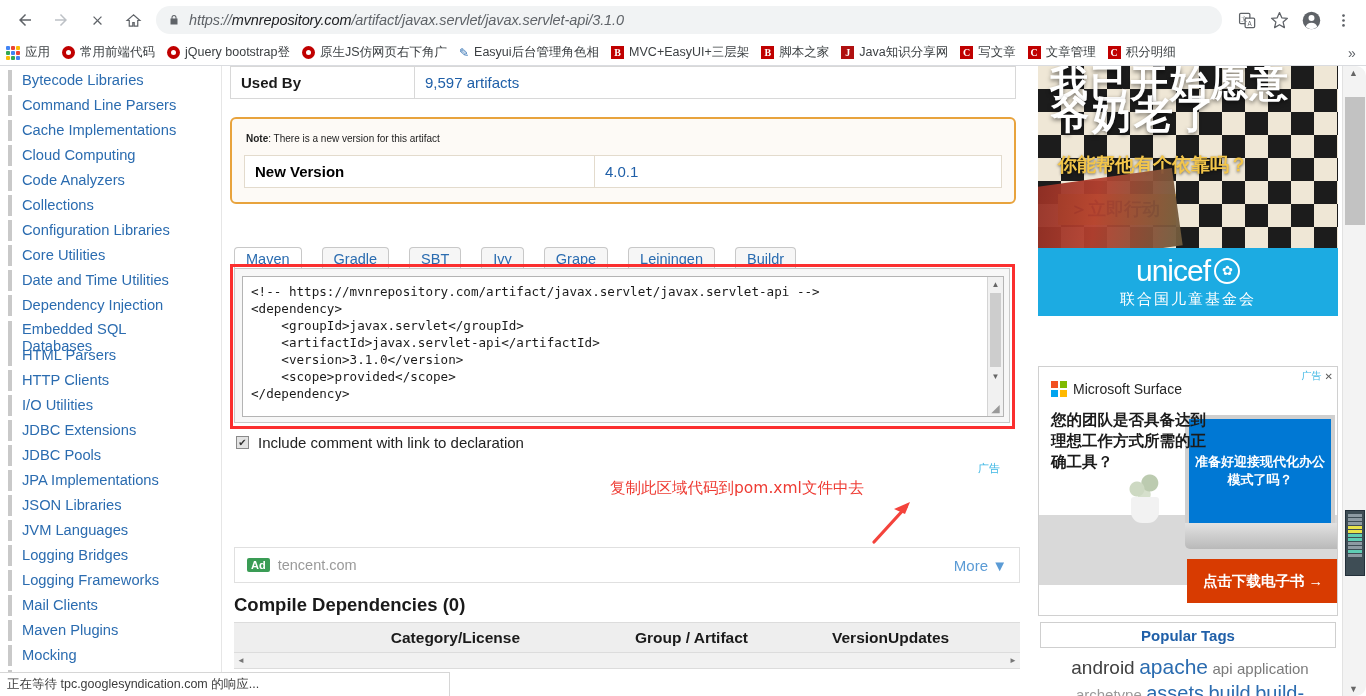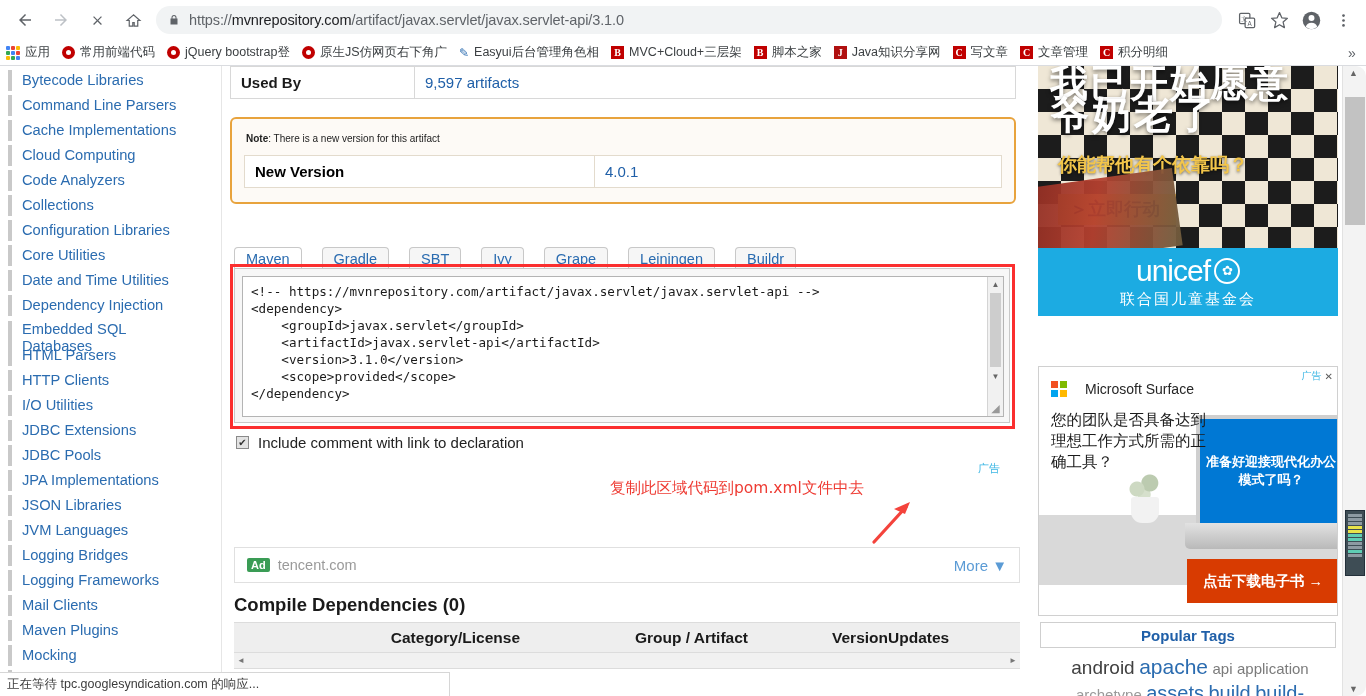--- a/index.html
+++ b/index.html
@@ -38,20 +38,21 @@
   #nav-back { margin-left: 10px; }
   #omnibox {
     flex: 1 1 auto;
     height: 28px;
     margin: 0 10px 0 8px;
     background: #f1f3f4;
     border-radius: 14px;
     display: flex; align-items: center;
     padding: 0 12px;
     overflow: hidden;
+    font-style: italic;
   }
   #lock-icon { margin-right: 9px; display: flex; align-items: center; }
   #url-text {
     font-size: 14.5px;
     color: #202124;
     white-space: nowrap;
     letter-spacing: -0.1px;
   }
   #url-text .dim { color: #5f6368; }
   .tb-right-icon {
@@ -421,39 +422,39 @@
     cursor: pointer;
   }
   #ms-adlabel {
     position:absolute; top:2px; right:4px;
     font-size: 10px; color:#3db7e4;
     display:flex; align-items:center; gap:3px;
     z-index: 4;
   }
   #ms-brand {
     position:absolute; top:14px; left:12px;
-    display:flex; align-items:center; gap:18px;
+    display:flex; align-items:center; gap:6px;
     z-index: 3;
   }
   #ms-logo {
     width: 16px; height: 16px;
     display:grid; grid-template-columns: 7px 7px; grid-template-rows: 7px 7px; gap:2px;
   }
   #ms-brandtext { font-size: 14px; color:#262626; }
   #ms-copy {
     position:absolute; top:42px; left:12px; width:160px;
-    font-size: 15.5px; font-weight:normal; color:#1b1b1b; line-height: 21px;
+    font-size: 15.5px; font-weight:bold; color:#1b1b1b; line-height: 21px;
     z-index: 3;
   }
   #ms-desk {
     position:absolute; left:0; top:148px; width:300px; height:70px;
     background:#d9d9d9;
   }
   #ms-laptop {
-    position:absolute; left:157px; top:48px; width:150px; height:108px;
+    position:absolute; left:146px; top:48px; width:150px; height:108px;
     background:#0078d4;
     border:4px solid #cfcfcf; border-bottom:none;
     display:flex; align-items:center; justify-content:center;
   }
   #ms-screen-text {
     font-size: 13px; font-weight:bold; color:#fff; text-align:center; line-height: 18px;
   }
   #ms-base {
     position:absolute; left:146px; top:156px; width:168px; height:26px;
     background: linear-gradient(180deg,#e2e2e2,#b9b9b9);
@@ -633,21 +634,21 @@
       <span class="bm-label">原生JS仿网页右下角广</span>
     </div>
 
     <div class="bm-item">
       <span class="fav-blue">✎</span>
       <span class="bm-label">Easyui后台管理角色相</span>
     </div>
 
     <div class="bm-item">
       <span class="fav-sq">B</span>
-      <span class="bm-label">MVC+Cloud+三层架</span>
+      <span class="bm-label">MVC+EasyUI+三层架</span>
     </div>
 
     <div class="bm-item">
       <span class="fav-sq">B</span>
       <span class="bm-label">脚本之家</span>
     </div>
 
     <div class="bm-item">
       <span class="fav-sq dark">J</span>
       <span class="bm-label">Java知识分享网</span>

